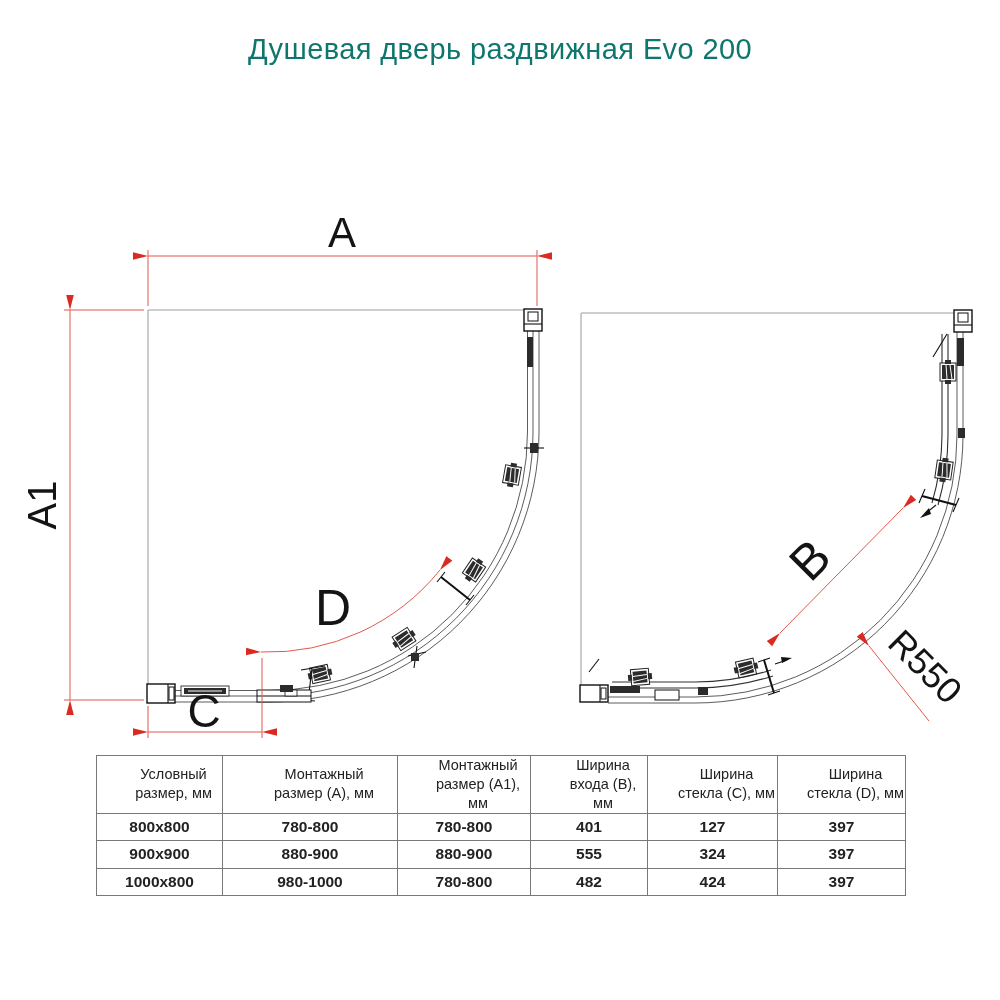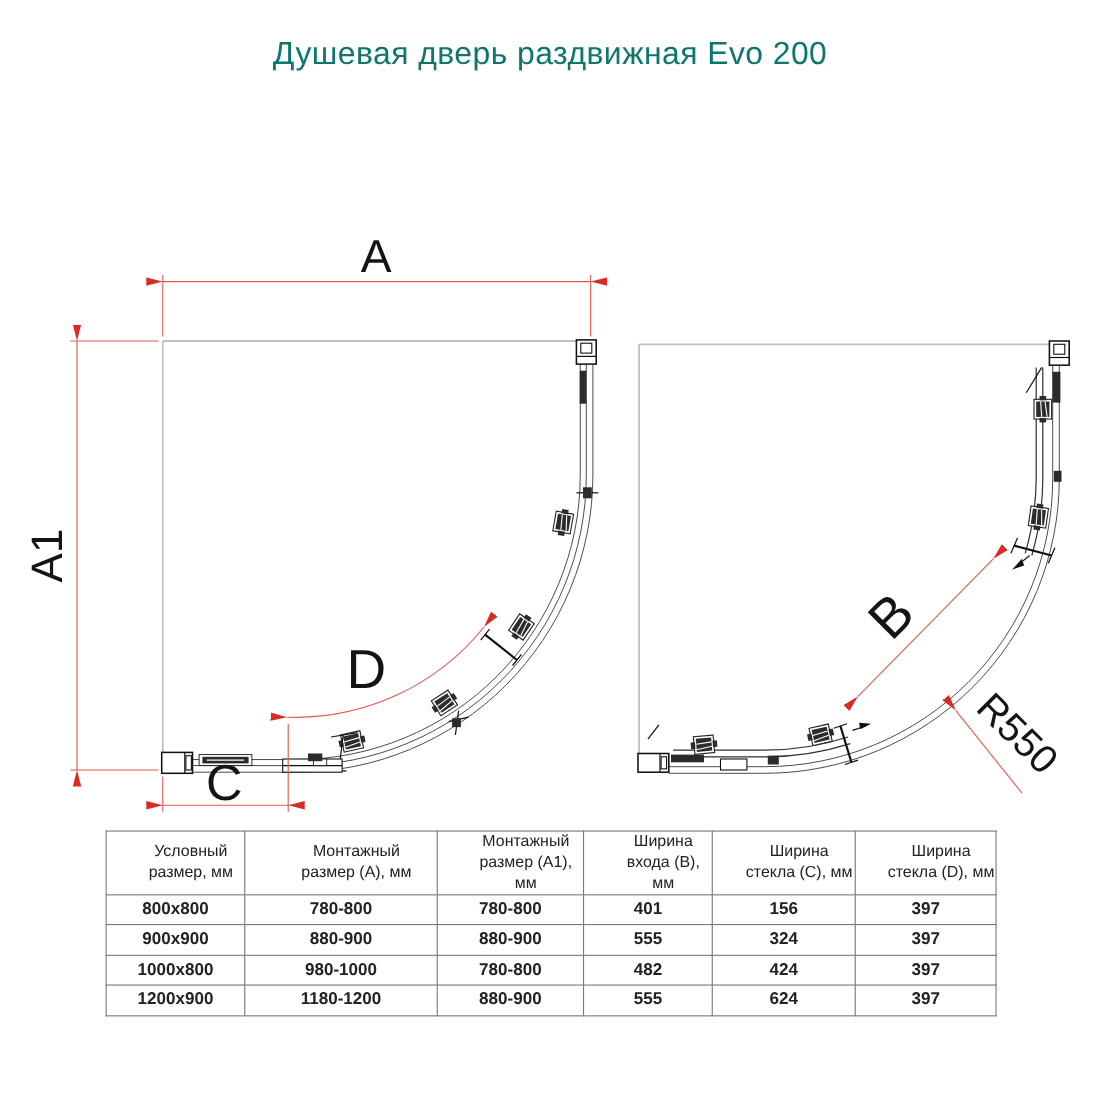--- a/index.html
+++ b/index.html
@@ -221,41 +221,33 @@
       <th>Ширина
 стекла (D), мм</th>
     </tr>
   </thead>
   <tbody>
     <tr>
       <td>800x800</td>
       <td>780-800</td>
       <td>780-800</td>
       <td>401</td>
-      <td>156</td>
+      <td>127</td>
       <td>397</td>
     </tr>
     <tr>
       <td>900x900</td>
       <td>880-900</td>
       <td>880-900</td>
       <td>555</td>
       <td>324</td>
       <td>397</td>
     </tr>
     <tr>
       <td>1000x800</td>
       <td>980-1000</td>
       <td>780-800</td>
       <td>482</td>
       <td>424</td>
       <td>397</td>
     </tr>
-    <tr>
-      <td>1200x900</td>
-      <td>1180-1200</td>
-      <td>880-900</td>
-      <td>555</td>
-      <td>624</td>
-      <td>397</td>
-    </tr>
   </tbody>
 </table>
 
 </body></html>

